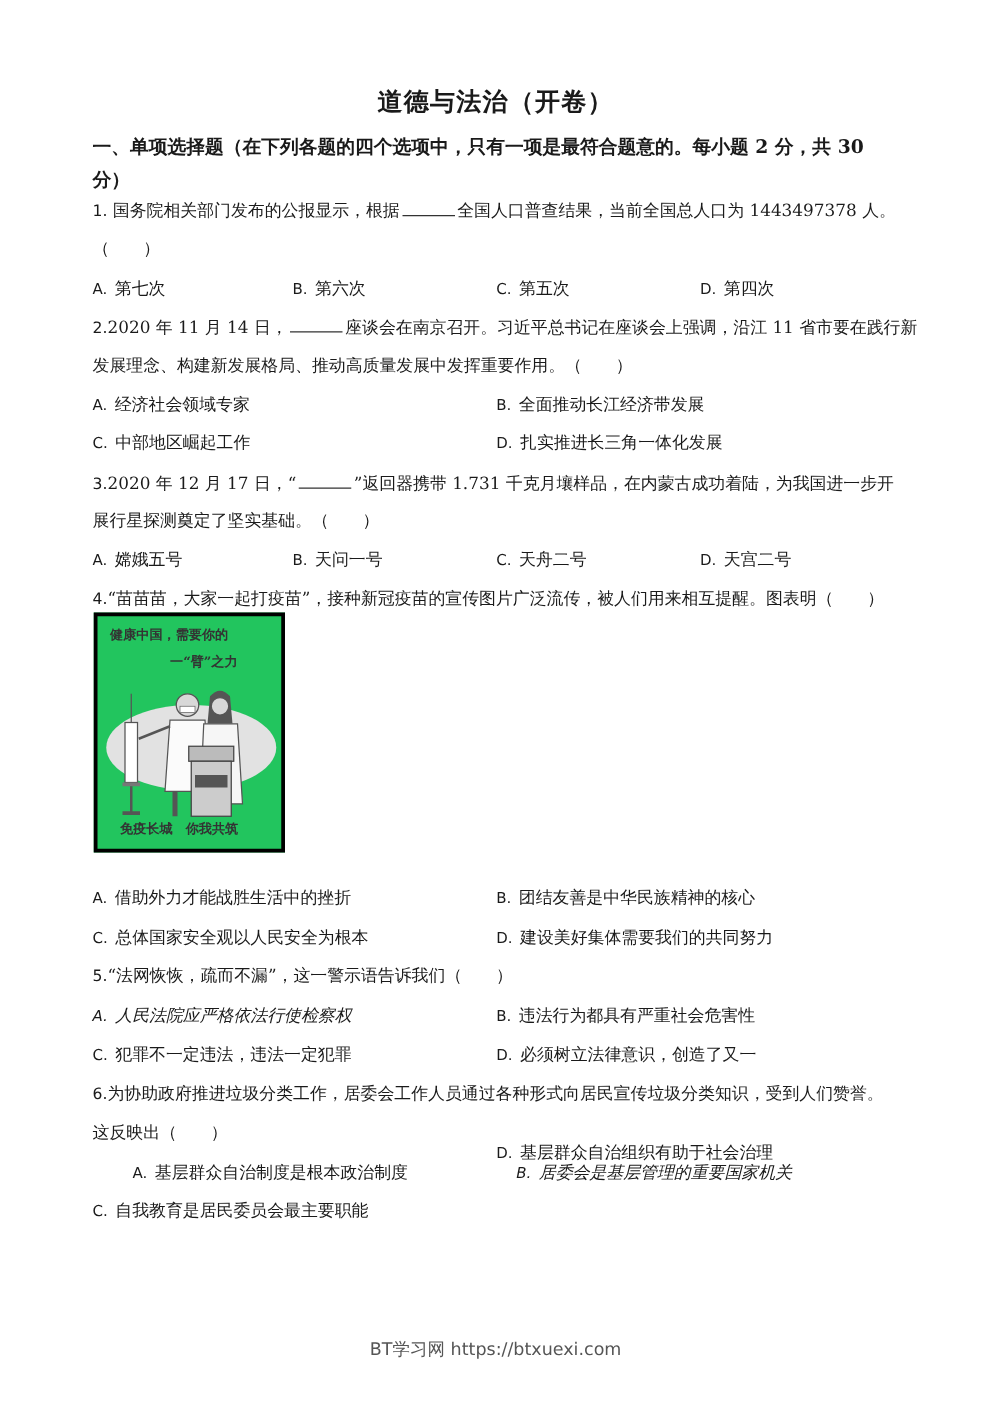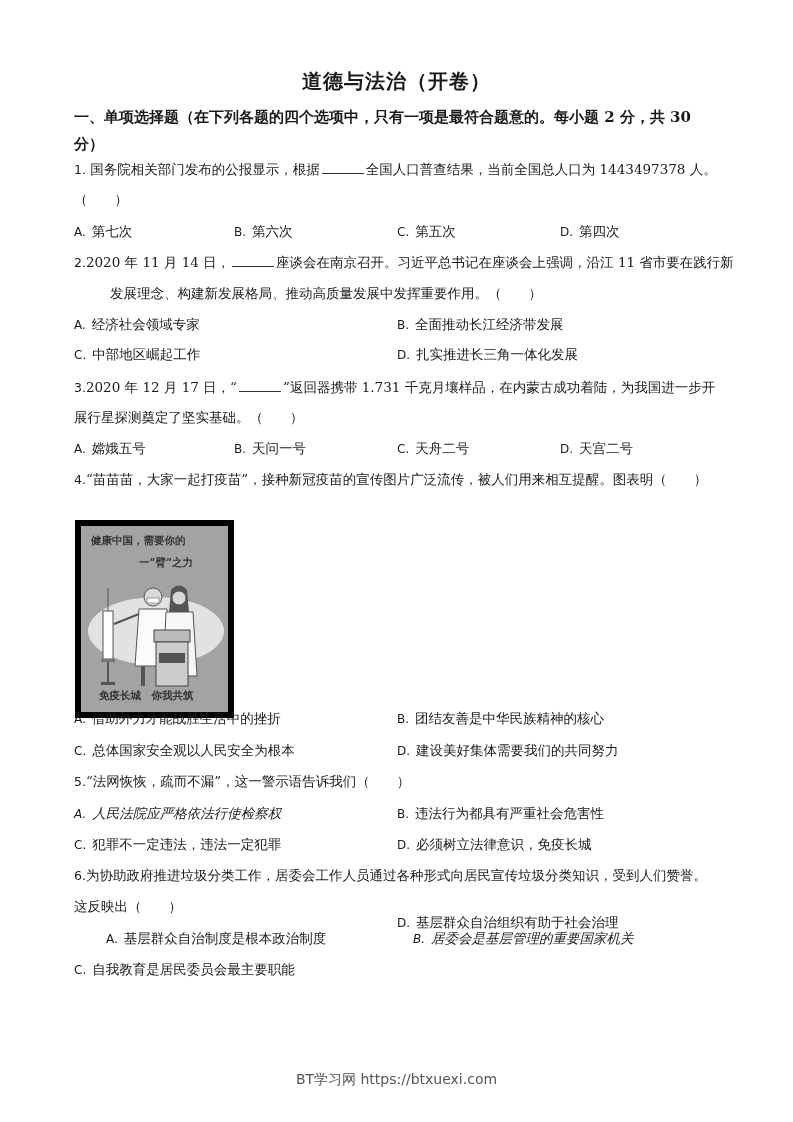--- a/index.html
+++ b/index.html
@@ -8,21 +8,21 @@
   .page { position:absolute; left:0; top:0; width:793px; height:1122px; }
   .title { position:absolute; left:0; width:793px; top:68px; text-align:center;
            font-size:20px; font-weight:bold; letter-spacing:1px; }
   .section { position:absolute; left:74px; width:650px; top:104px; font-size:15px;
              font-weight:bold; line-height:27px; }
   .line { position:absolute; left:74px; font-size:13.5px; white-space:nowrap; line-height:20px; }
   .qnum { font-family:"DejaVu Sans","Liberation Sans",sans-serif; font-size:12.5px; }
   .opt { position:absolute; font-size:13.5px; white-space:nowrap; line-height:20px; }
   .optkey { font-family:"DejaVu Sans","Liberation Sans",sans-serif; font-size:12px; margin-right:6px; }
   .blank { display:inline-block; width:42px; border-bottom:1px solid #333; height:13px; vertical-align:baseline; margin:0 2px; }
-  .figure { position:absolute; left:75px; top:520px; width:147px; height:186px; border:6px solid #000000; background:#a3a3a3; }
+  .figure { position:absolute; left:75px; top:490px; width:147px; height:186px; border:3px solid #000000; background:#22c55e; }
   .footer { position:absolute; left:0; width:793px; top:1071px; text-align:center;
             font-family:"DejaVu Sans","Liberation Sans",sans-serif; font-size:14px; color:#555; }
 </style>
 </head>
 <body>
 
 <div class="page">
 
   <div class="title">道德与法治（开卷）</div>
   <div class="section">一、单项选择题（在下列各题的四个选项中，只有一项是最符合题意的。每小题 2 分，共 30 分）</div>
@@ -33,21 +33,21 @@
   </div>
   <div class="line" style="top:189px;">（　　）</div>
   <div class="opt" style="left:74px;top:221px;"><span class="optkey">A.</span><span>第七次</span></div>
   <div class="opt" style="left:234px;top:221px;"><span class="optkey">B.</span><span>第六次</span></div>
   <div class="opt" style="left:397px;top:221px;"><span class="optkey">C.</span><span>第五次</span></div>
   <div class="opt" style="left:560px;top:221px;"><span class="optkey">D.</span><span>第四次</span></div>
 
   <div class="line" style="top:252px;">
     <span class="qnum">2.</span><span>2020 年 11 月 14 日，</span><span class="blank"></span><span>座谈会在南京召开。习近平总书记在座谈会上强调，沿江 11 省市要在践行新</span>
   </div>
-  <div class="line" style="top:283px;margin-left:36px;">发展理念、构建新发展格局、推动高质量发展中发挥重要作用。（　　）</div>
+  <div class="line" style="top:283px;">发展理念、构建新发展格局、推动高质量发展中发挥重要作用。（　　）</div>
   <div class="opt" style="left:74px;top:314px;"><span class="optkey">A.</span><span>经济社会领域专家</span></div>
   <div class="opt" style="left:397px;top:314px;"><span class="optkey">B.</span><span>全面推动长江经济带发展</span></div>
   <div class="opt" style="left:74px;top:344px;"><span class="optkey">C.</span><span>中部地区崛起工作</span></div>
   <div class="opt" style="left:397px;top:344px;"><span class="optkey">D.</span><span>扎实推进长三角一体化发展</span></div>
 
   <div class="line" style="top:377px;">
     <span class="qnum">3.</span><span>2020 年 12 月 17 日，“</span><span class="blank"></span><span>”返回器携带 1.731 千克月壤样品，在内蒙古成功着陆，为我国进一步开</span>
   </div>
   <div class="line" style="top:407px;">展行星探测奠定了坚实基础。（　　）</div>
   <div class="opt" style="left:74px;top:438px;"><span class="optkey">A.</span><span>嫦娥五号</span></div>
@@ -93,21 +93,21 @@
   <div class="opt" style="left:397px;top:708px;"><span class="optkey">B.</span><span>团结友善是中华民族精神的核心</span></div>
   <div class="opt" style="left:74px;top:740px;"><span class="optkey">C.</span><span>总体国家安全观以人民安全为根本</span></div>
   <div class="opt" style="left:397px;top:740px;"><span class="optkey">D.</span><span>建设美好集体需要我们的共同努力</span></div>
 
   <div class="line" style="top:771px;">
     <span class="qnum">5.</span><span>“法网恢恢，疏而不漏”，这一警示语告诉我们（　　）</span>
   </div>
   <div class="opt" style="left:74px;top:803px;font-style:italic;"><span class="optkey">A.</span><span>人民法院应严格依法行使检察权</span></div>
   <div class="opt" style="left:397px;top:803px;"><span class="optkey">B.</span><span>违法行为都具有严重社会危害性</span></div>
   <div class="opt" style="left:74px;top:834px;"><span class="optkey">C.</span><span>犯罪不一定违法，违法一定犯罪</span></div>
-  <div class="opt" style="left:397px;top:834px;"><span class="optkey">D.</span><span>必须树立法律意识，免疫长城</span></div>
+  <div class="opt" style="left:397px;top:834px;"><span class="optkey">D.</span><span>必须树立法律意识，创造了又一</span></div>
 
   <div class="line" style="top:865px;">
     <span class="qnum">6.</span><span>为协助政府推进垃圾分类工作，居委会工作人员通过各种形式向居民宣传垃圾分类知识，受到人们赞誉。</span>
   </div>
   <div class="line" style="top:896px;">这反映出（　　）</div>
   <div class="opt" style="left:74px;top:928px;margin-left:32px;"><span class="optkey">A.</span><span>基层群众自治制度是根本政治制度</span></div>
   <div class="opt" style="left:413px;top:928px;font-style:italic;"><span class="optkey">B.</span><span>居委会是基层管理的重要国家机关</span></div>
   <div class="opt" style="left:74px;top:959px;"><span class="optkey">C.</span><span>自我教育是居民委员会最主要职能</span></div>
   <div class="opt" style="left:397px;top:912px;"><span class="optkey">D.</span><span>基层群众自治组织有助于社会治理</span></div>
 

